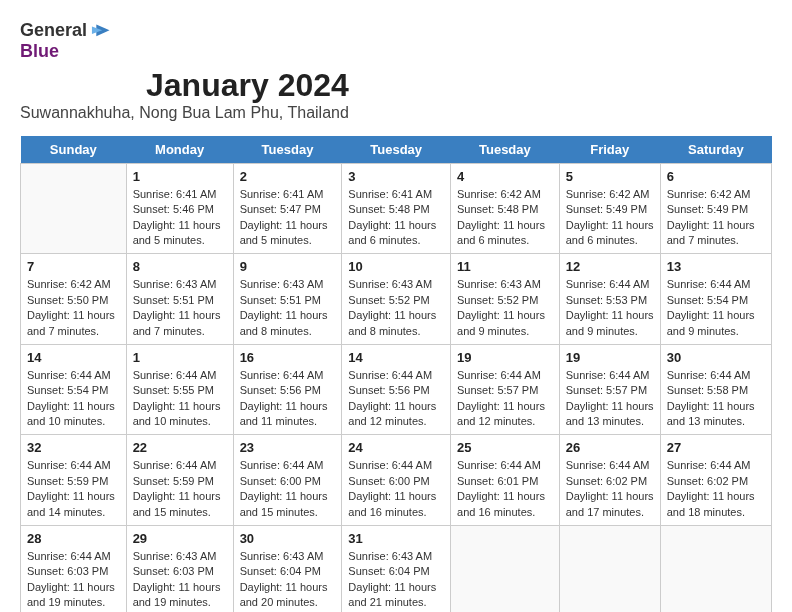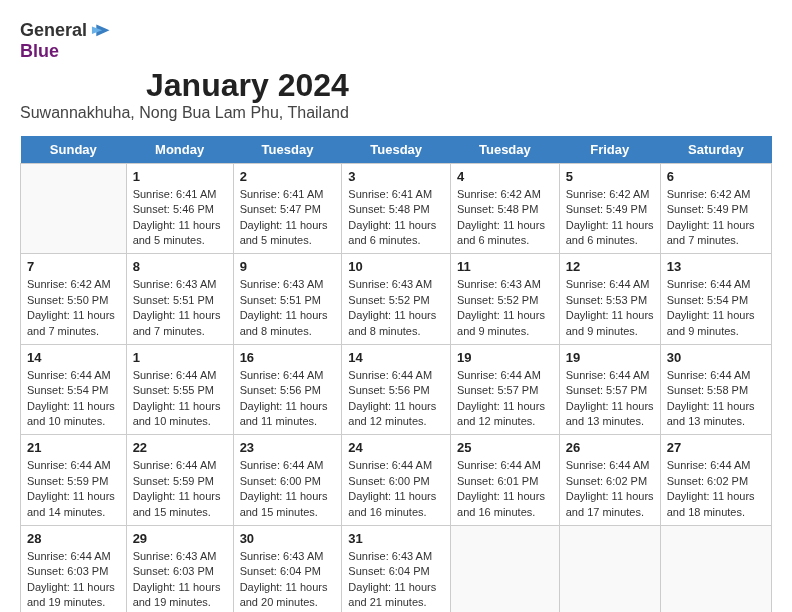--- a/index.html
+++ b/index.html
@@ -203,21 +203,21 @@
           <span class="day-number">19</span>
           <div class="day-info">Sunrise: 6:44 AM<br>Sunset: 5:57 PM<br>Daylight: 11 hours and 13 minutes.</div>
         </td>
         <td>
           <span class="day-number">30</span>
           <div class="day-info">Sunrise: 6:44 AM<br>Sunset: 5:58 PM<br>Daylight: 11 hours and 13 minutes.</div>
         </td>
       </tr>
       <tr>
         <td>
-          <span class="day-number">21</span>
+          <span class="day-number">32</span>
           <div class="day-info">Sunrise: 6:44 AM<br>Sunset: 5:59 PM<br>Daylight: 11 hours and 14 minutes.</div>
         </td>
         <td>
           <span class="day-number">22</span>
           <div class="day-info">Sunrise: 6:44 AM<br>Sunset: 5:59 PM<br>Daylight: 11 hours and 15 minutes.</div>
         </td>
         <td>
           <span class="day-number">23</span>
           <div class="day-info">Sunrise: 6:44 AM<br>Sunset: 6:00 PM<br>Daylight: 11 hours and 15 minutes.</div>
         </td>

